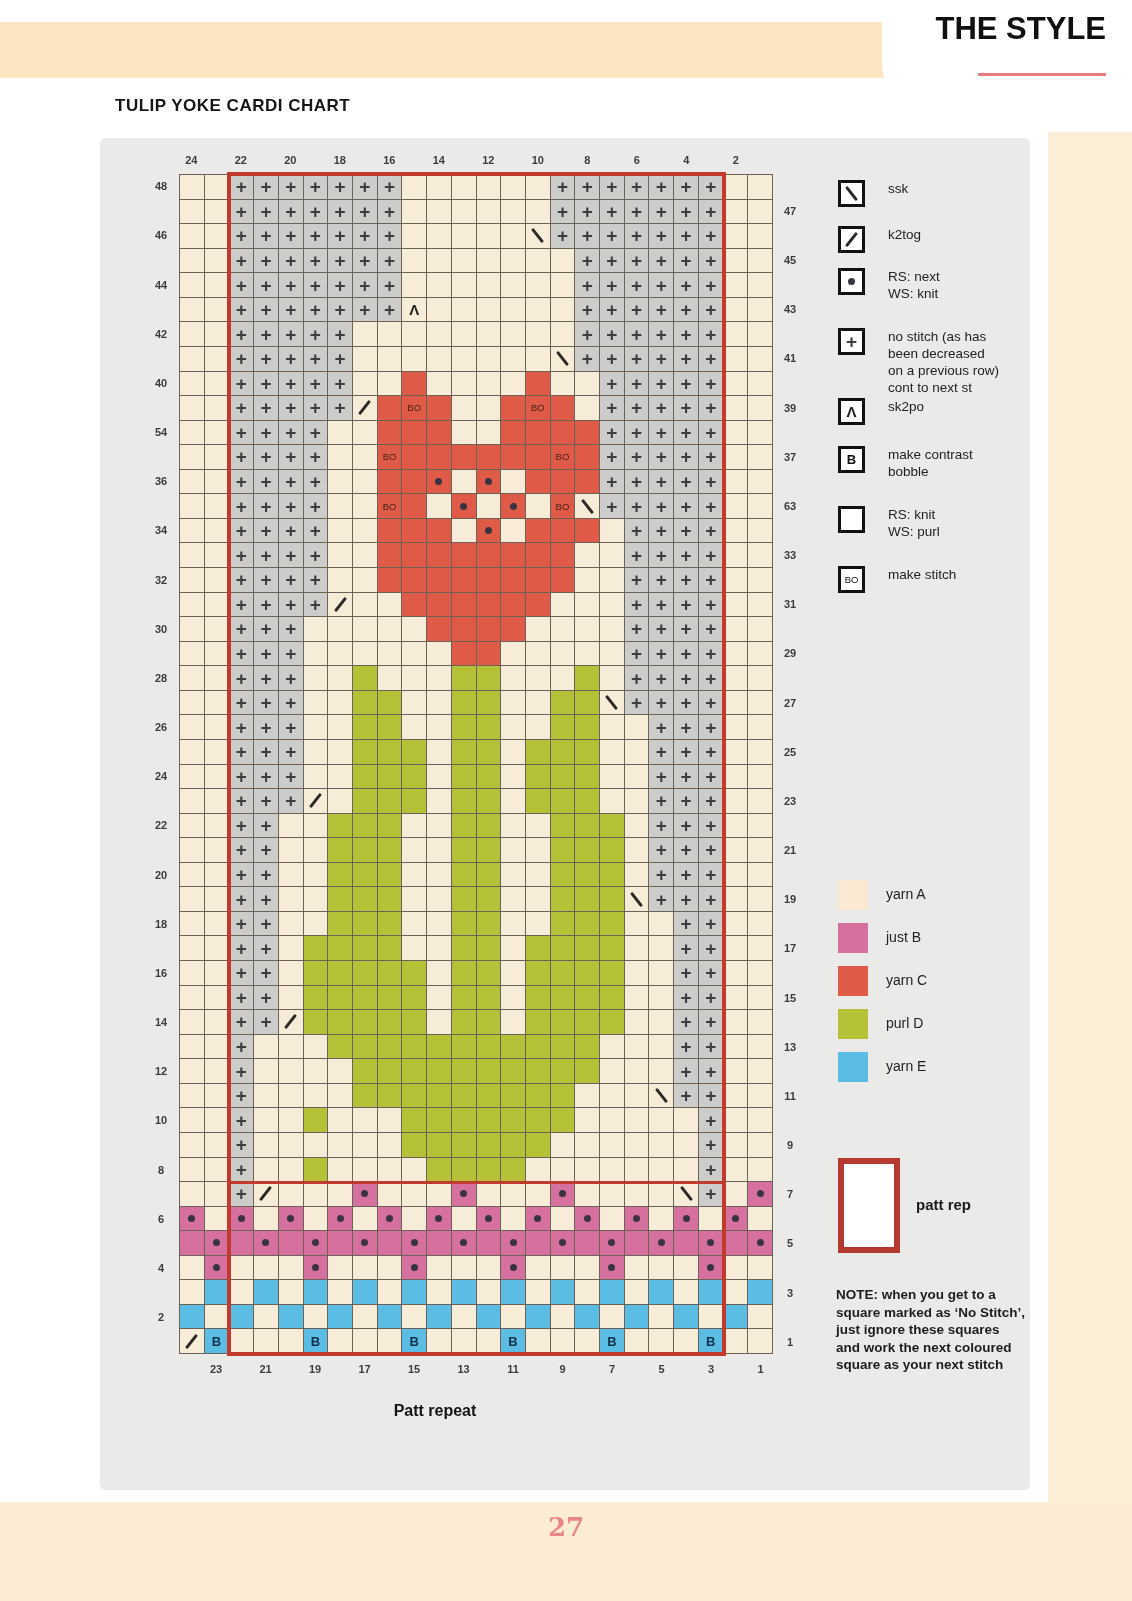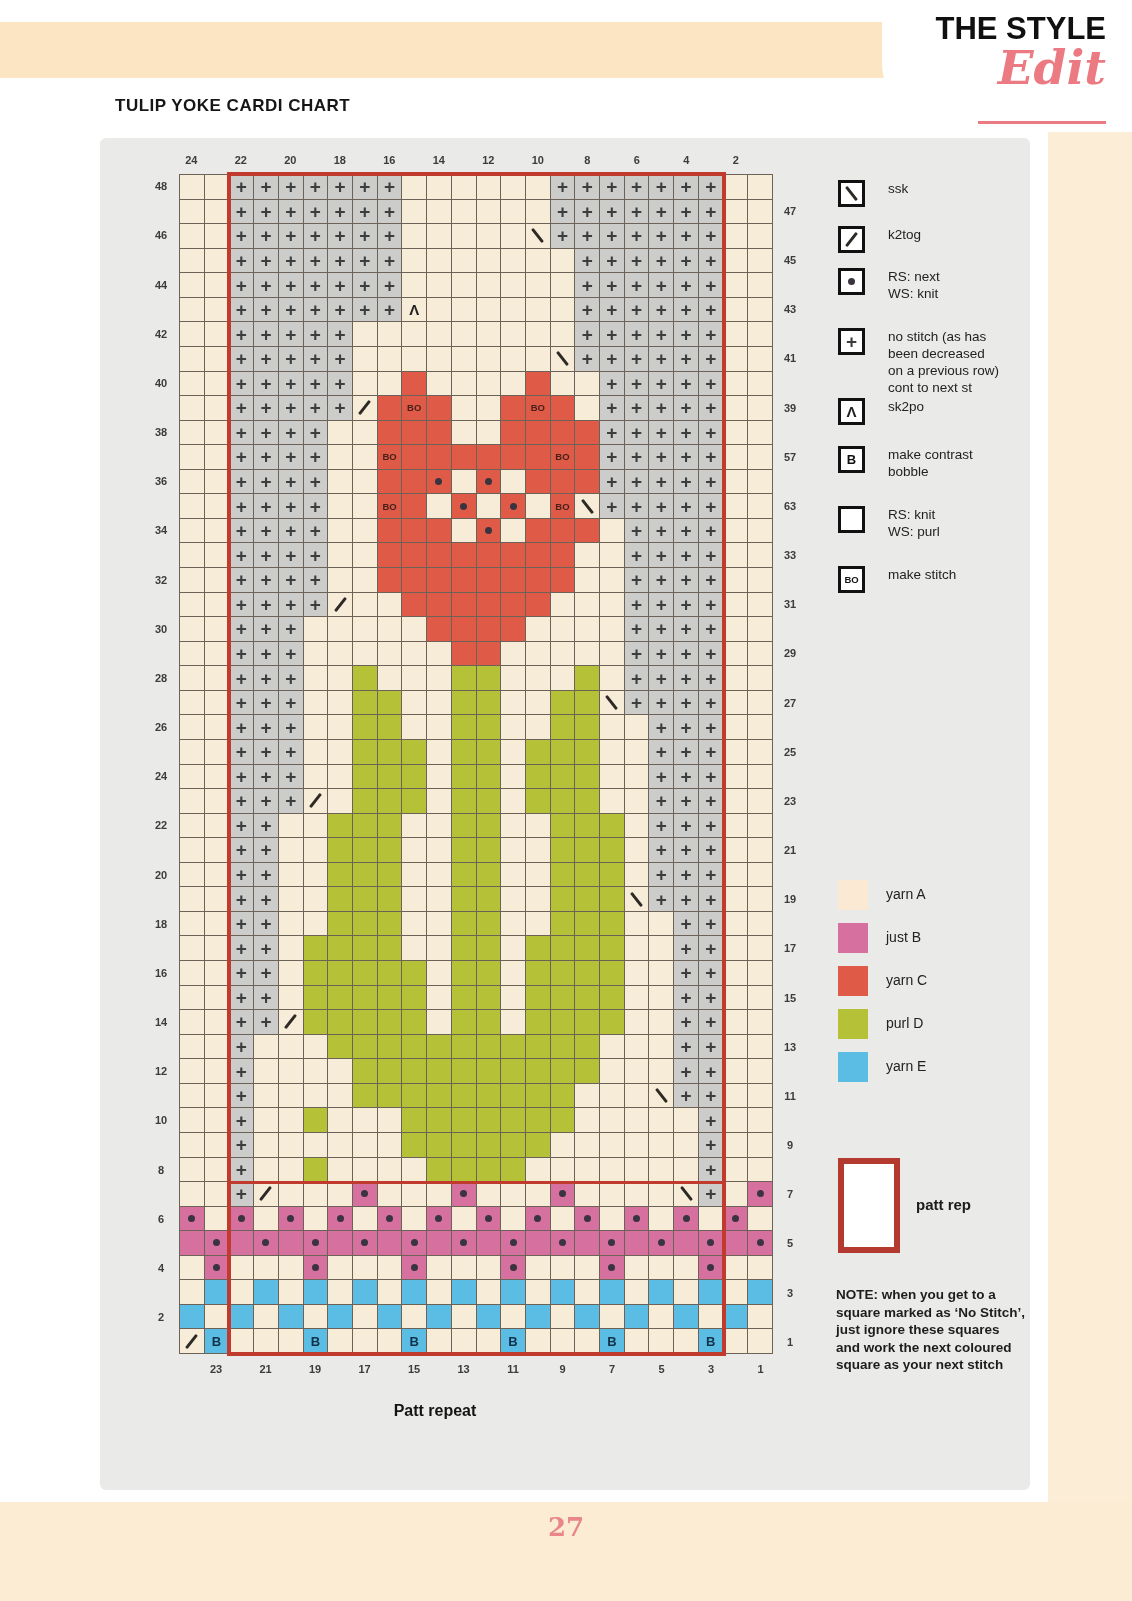--- a/index.html
+++ b/index.html
@@ -23,21 +23,21 @@
   .grid { position:absolute; left:179px; top:174px; width:594px; height:1180px;
           display:grid; grid-template-columns:repeat(24,1fr); grid-template-rows:repeat(48,1fr);
           border-top:1px solid #6d6257; border-left:1px solid #6d6257; background:#f7ecd7; }
   .cell { position:relative; border-right:1px solid #6d6257; border-bottom:1px solid #6d6257;
           display:flex; align-items:center; justify-content:center; overflow:hidden; }
   .sym-plus { font-weight:900; font-size:19px; color:#3d3d3d; line-height:1; }
   .sym-dot  { width:7px; height:7px; border-radius:50%; background:#3a3340; }
   .sym-bar  { width:3px; height:17px; background:#2d2924; border-radius:1px; }
   .rot-k2tog { transform:rotate(38deg); }
   .rot-ssk   { transform:rotate(-38deg); }
-  .sym-bo { font-size:9.5px; font-weight:700; color:#47201a; letter-spacing:0; }
+  .sym-bo { font-size:9.5px; font-weight:400; color:#47201a; letter-spacing:0; }
   .sym-b  { font-size:13px; font-weight:700; color:#12324a; }
   .sym-sk { font-size:15px; font-weight:700; color:#222; line-height:1; }
 
   .rep-box { position:absolute; border:4px solid #c03a2d; pointer-events:none; }
   .rep-div { position:absolute; height:3px; background:#c03a2d; pointer-events:none; }
 
   .glabel { position:absolute; font-size:11px; font-weight:700; color:#3c3c3c; transform:translate(-50%,-50%); }
 
   
   .legend-item { position:absolute; }
@@ -55,21 +55,21 @@
   .page-num { display:inline-block; margin-top:10px; font-family:"DejaVu Serif", serif; font-size:26px; font-weight:700; color:#e9868b; }
   .site { font-size:18px; font-weight:700; color:#1a1a1a; margin-top:0px; }
 </style>
 </head>
 <body>
 
 <div class="top-band"></div>
 <div class="right-band"></div>
 <div class="logo-panel">
   <div class="logo-style">THE STYLE</div>
-  <div class="logo-edit">Edit</div><br>
+  <br>
   <span class="logo-rule"></span>
 </div>
 <div class="page-title">TULIP YOKE CARDI CHART</div>
 
 <div class="chart-card"></div>
 <div class="grid" id="grid">
     <div class="cell" style="background:#f7ecd7"></div>
     <div class="cell" style="background:#f7ecd7"></div>
     <div class="cell" style="background:#ccccca">
       <span class="sym-plus">+</span>
@@ -1975,21 +1975,21 @@
     <span class="glabel" style="left: 562.625px; top: 1369px;">9</span>
     <span class="glabel" style="left: 612.125px; top: 1369px;">7</span>
     <span class="glabel" style="left: 661.625px; top: 1369px;">5</span>
     <span class="glabel" style="left: 711.125px; top: 1369px;">3</span>
     <span class="glabel" style="left: 760.625px; top: 1369px;">1</span>
     <span class="glabel" style="left: 161px; top: 186.292px;">48</span>
     <span class="glabel" style="left: 161px; top: 235.458px;">46</span>
     <span class="glabel" style="left: 161px; top: 284.625px;">44</span>
     <span class="glabel" style="left: 161px; top: 333.792px;">42</span>
     <span class="glabel" style="left: 161px; top: 382.958px;">40</span>
-    <span class="glabel" style="left: 161px; top: 432.125px;">38</span>
+    <span class="glabel" style="left: 161px; top: 432.125px;">54</span>
     <span class="glabel" style="left: 161px; top: 481.292px;">36</span>
     <span class="glabel" style="left: 161px; top: 530.458px;">34</span>
     <span class="glabel" style="left: 161px; top: 579.625px;">32</span>
     <span class="glabel" style="left: 161px; top: 628.792px;">30</span>
     <span class="glabel" style="left: 161px; top: 677.958px;">28</span>
     <span class="glabel" style="left: 161px; top: 727.125px;">26</span>
     <span class="glabel" style="left: 161px; top: 776.292px;">24</span>
     <span class="glabel" style="left: 161px; top: 825.458px;">22</span>
     <span class="glabel" style="left: 161px; top: 874.625px;">20</span>
     <span class="glabel" style="left: 161px; top: 923.792px;">18</span>
@@ -1999,21 +1999,21 @@
     <span class="glabel" style="left: 161px; top: 1120.46px;">10</span>
     <span class="glabel" style="left: 161px; top: 1169.62px;">8</span>
     <span class="glabel" style="left: 161px; top: 1218.79px;">6</span>
     <span class="glabel" style="left: 161px; top: 1267.96px;">4</span>
     <span class="glabel" style="left: 161px; top: 1317.12px;">2</span>
     <span class="glabel" style="left: 790px; top: 210.875px;">47</span>
     <span class="glabel" style="left: 790px; top: 260.042px;">45</span>
     <span class="glabel" style="left: 790px; top: 309.208px;">43</span>
     <span class="glabel" style="left: 790px; top: 358.375px;">41</span>
     <span class="glabel" style="left: 790px; top: 407.542px;">39</span>
-    <span class="glabel" style="left: 790px; top: 456.708px;">57</span>
+    <span class="glabel" style="left: 790px; top: 456.708px;">37</span>
     <span class="glabel" style="left: 790px; top: 505.875px;">63</span>
     <span class="glabel" style="left: 790px; top: 555.042px;">33</span>
     <span class="glabel" style="left: 790px; top: 604.208px;">31</span>
     <span class="glabel" style="left: 790px; top: 653.375px;">29</span>
     <span class="glabel" style="left: 790px; top: 702.542px;">27</span>
     <span class="glabel" style="left: 790px; top: 751.708px;">25</span>
     <span class="glabel" style="left: 790px; top: 800.875px;">23</span>
     <span class="glabel" style="left: 790px; top: 850.042px;">21</span>
     <span class="glabel" style="left: 790px; top: 899.208px;">19</span>
     <span class="glabel" style="left: 790px; top: 948.375px;">17</span>

